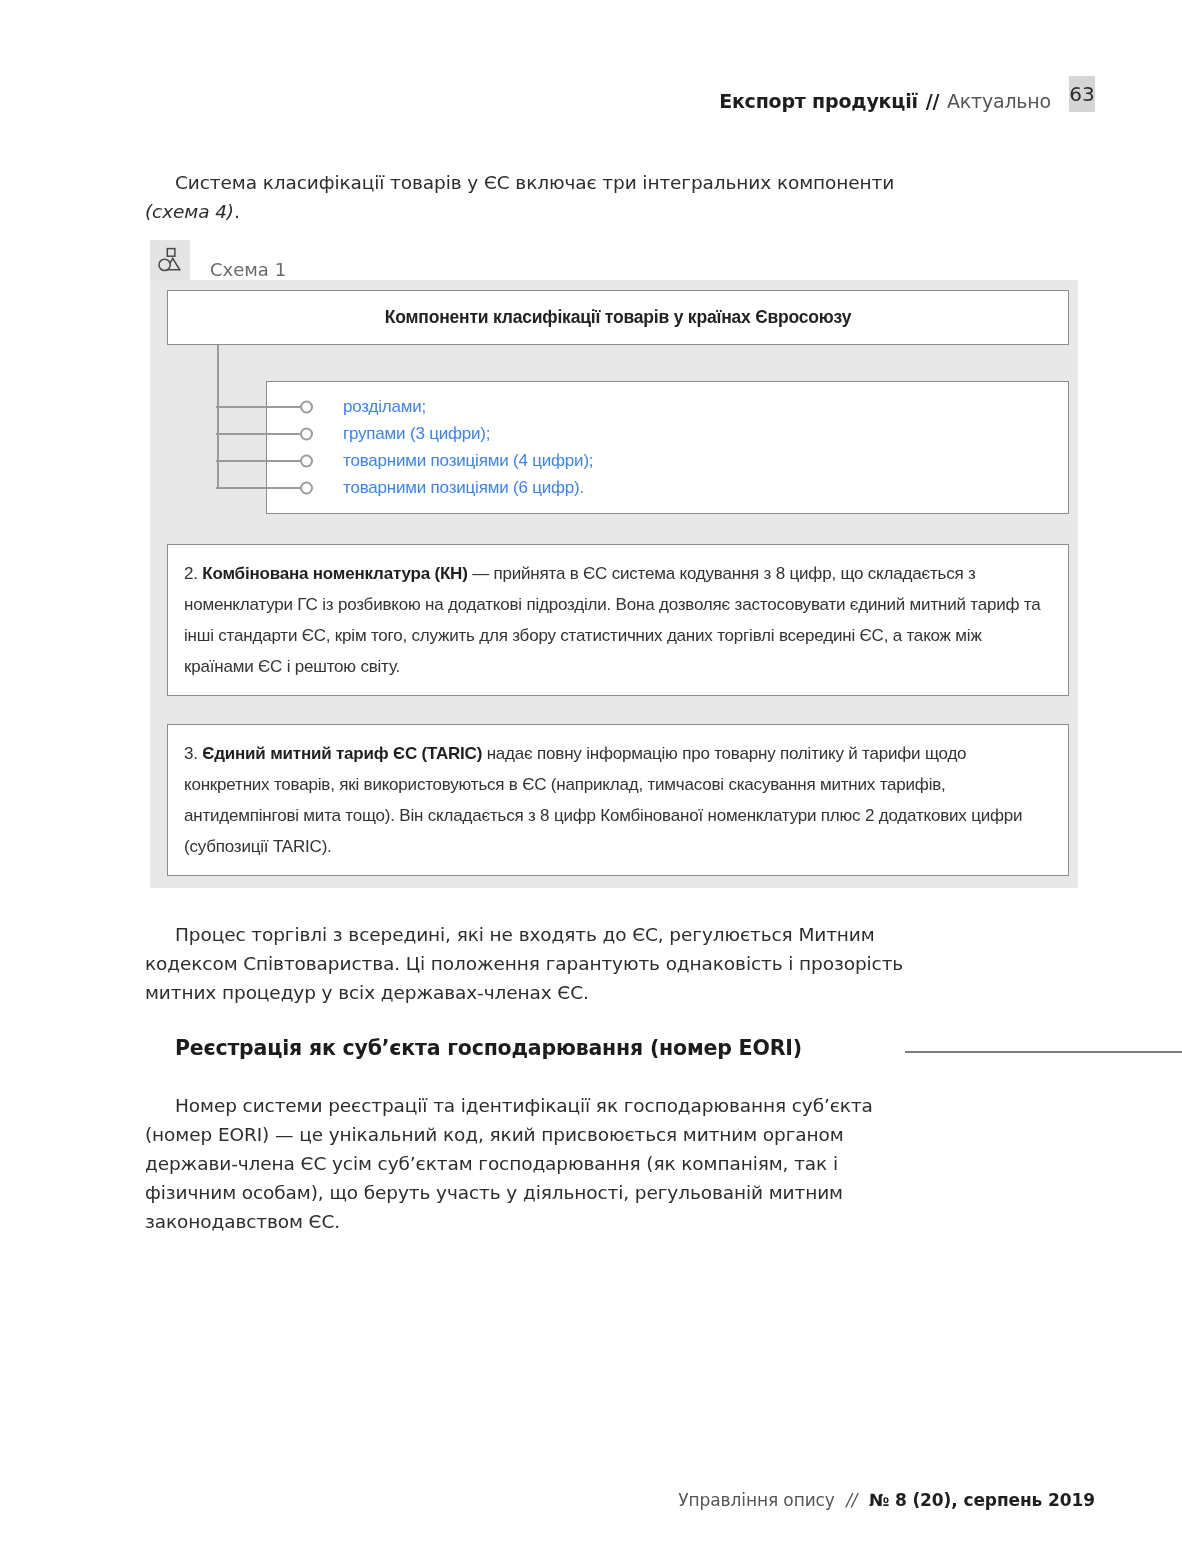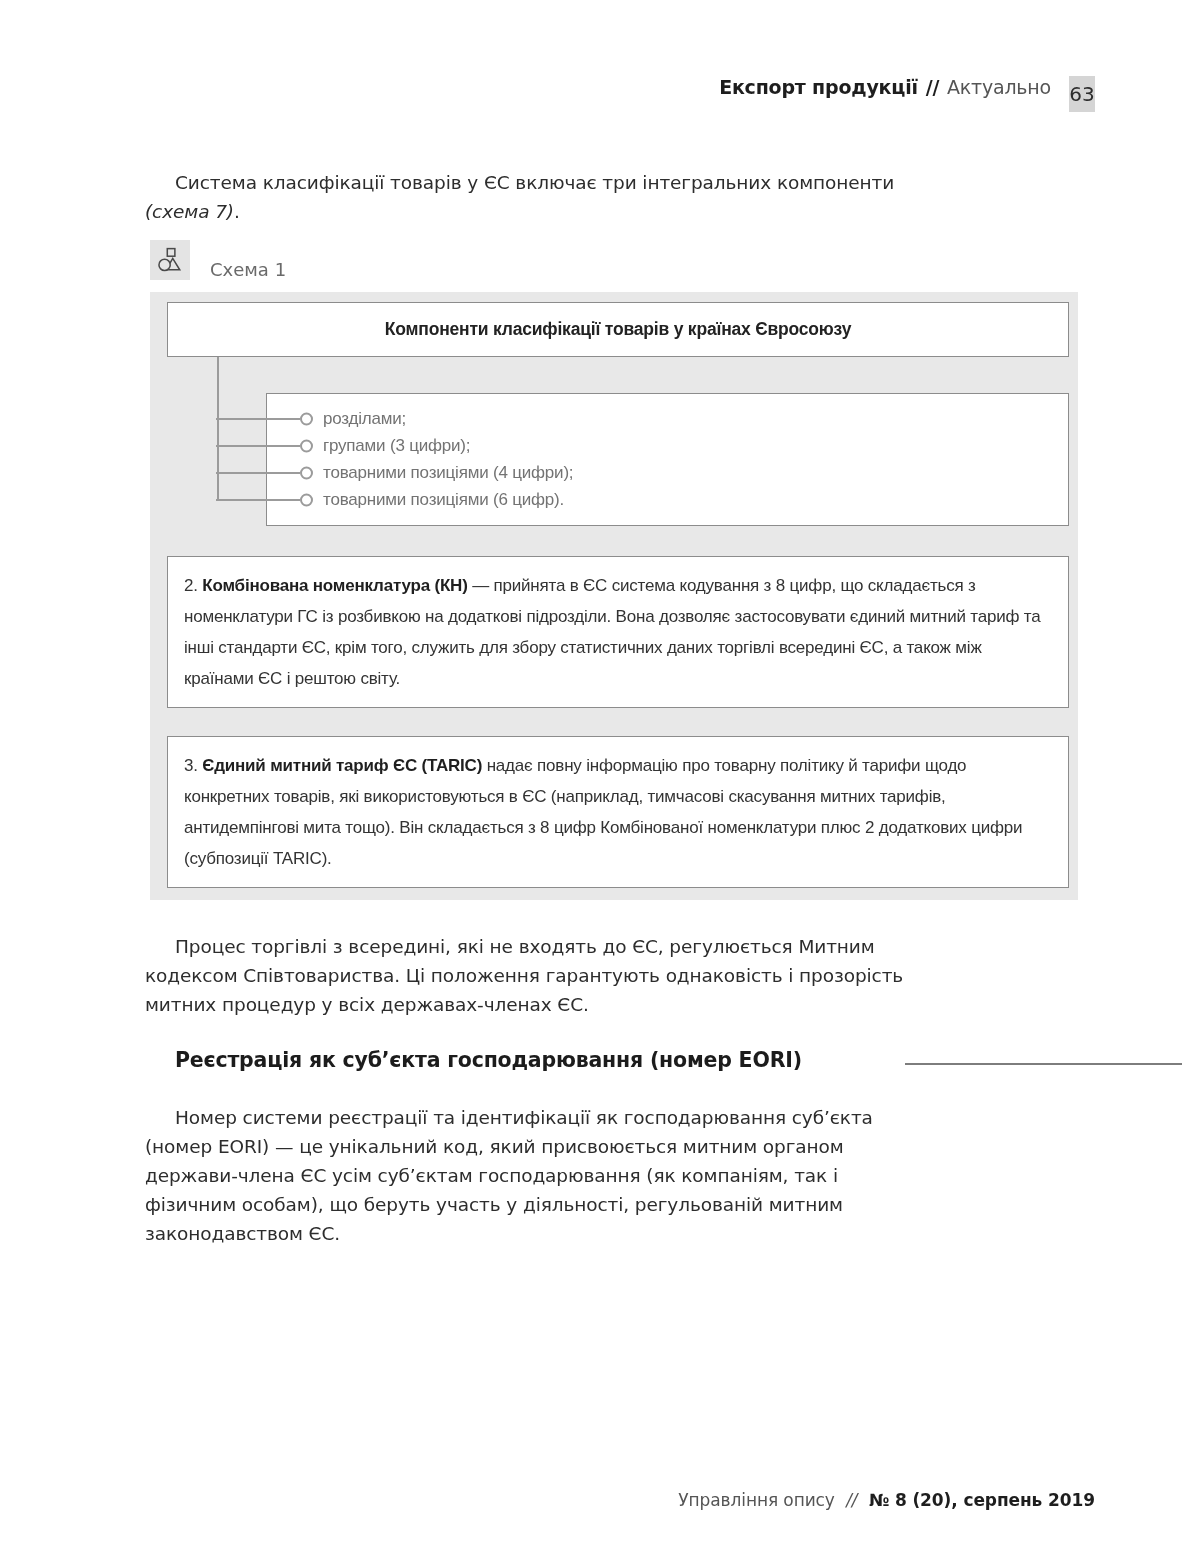--- a/index.html
+++ b/index.html
@@ -12,21 +12,21 @@
     color: #2d2d2d;
     overflow: hidden;
   }
 
   
   .header {
     position: absolute;
     top: 76px;
     right: 87px;
     display: flex;
-    align-items: flex-start;
+    align-items: flex-end;
     gap: 18px;
   }
   .header-text { font-size: 19px; letter-spacing: -0.2px; }
   .header-title { font-weight: bold; color: #1e1e1e; }
   .header-sep { font-weight: bold; color: #1e1e1e; padding: 0 2px; }
   .header-section { color: #555555; }
   .page-badge {
     width: 26px; height: 36px;
     background: #d5d5d5;
     display: flex; align-items: center; justify-content: center;
@@ -61,21 +61,20 @@
   }
   .schema-iconbox {
     width: 40px; height: 40px;
     background: #e4e4e4;
     display: flex; align-items: center; justify-content: center;
   }
   .schema-label { color: #6a6a6a; font-size: 18px; }
 
   
   .diagram {
-    margin-top: 12px;
     margin-left: 5px;
     width: 928px;
     background: #e8e8e8;
     padding: 10px 0 12px 0;
     box-sizing: border-box;
   }
   .diagram-title-box {
     margin: 0 9px 0 17px;
     background: #ffffff;
     border: 1px solid #8c8c8c;
@@ -118,24 +117,24 @@
   }
   .sub-box {
     background: #ffffff;
     border: 1px solid #8c8c8c;
     padding: 11px 10px 12px 0;
   }
   .sub-row {
     position: relative;
     height: 27px;
     line-height: 27px;
-    padding-left: 56px;
+    padding-left: 76px;
     font-size: 17px;
     letter-spacing: -0.2px;
-    color: #737373;
+    color: #3b82f6;
     font-family: "Liberation Sans", sans-serif;
   }
   .sub-row .branch {
     position: absolute;
     left: -51px;
     top: 50%;
     margin-top: -1px;
     width: 84px;
     height: 2px;
     background: #9b9b9b;
@@ -201,21 +200,21 @@
       <span class="header-section">Актуально</span>
     </div>
     <div class="page-badge">
       <span>63</span>
     </div>
   </div>
 
   <div class="content">
 
     <p class="body-par" style="margin:0"><span>Система класифікації товарів у ЄС включає три інтегральних компоненти</span>
-      <span class="ital">(схема 7)</span><span>.</span></p>
+      <span class="ital">(схема 4)</span><span>.</span></p>
 
     <div class="schema-row">
       <div class="schema-iconbox">
         <svg width="26" height="26" viewBox="0 0 24 24">
           <rect x="9.5" y="1.5" width="7" height="7" fill="none" stroke="#4a4a4a" stroke-width="1.4"></rect>
           <polygon points="14.5,10.5 21,21 8.5,21" fill="#e4e4e4" stroke="#4a4a4a" stroke-width="1.4"></polygon>
           <circle cx="7" cy="16.5" r="5.2" fill="#e4e4e4" stroke="#4a4a4a" stroke-width="1.4"></circle>
         </svg>
       </div>
       <div class="schema-label">Схема 1</div>

